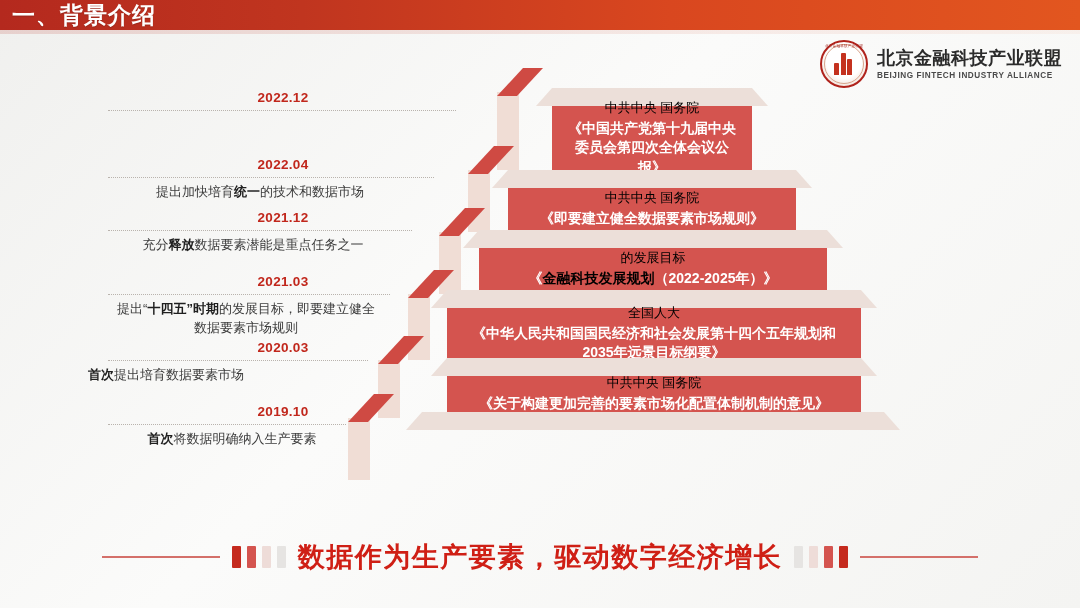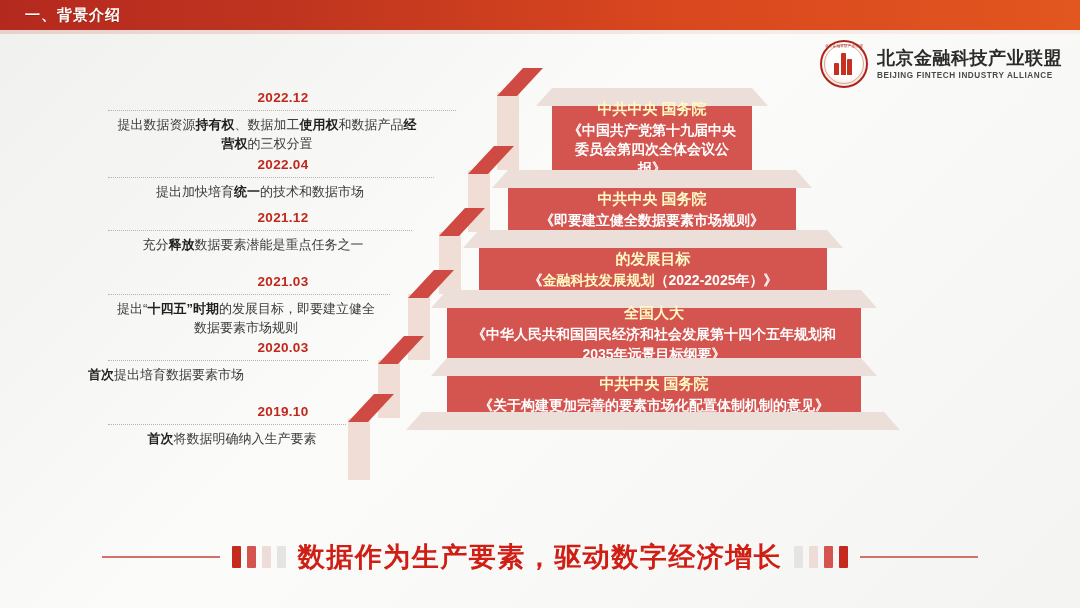--- a/index.html
+++ b/index.html
@@ -10,22 +10,22 @@
     position:relative;
   }
 
   
   .titlebar{
     position:absolute; left:0; top:0; width:1080px; height:30px;
     background:linear-gradient(90deg,#b4291e 0%,#c0351f 28%,#d9471f 62%,#e2561f 100%);
     display:flex; align-items:center;
   }
   .titlebar-text{
-    color:#ffffff; font-size:15px; font-weight:bold; letter-spacing:1px;
-    margin-left:25px; line-height:30px;
+    color:#ffffff; font-size:23px; font-weight:bold; letter-spacing:1px;
+    margin-left:12px; line-height:30px;
     text-shadow:0 1px 1px rgba(0,0,0,.18);
   }
   .title-underglow{
     position:absolute; left:0; top:30px; width:1080px; height:4px;
     background:linear-gradient(90deg,rgba(180,41,30,.16),rgba(226,86,31,.05));
   }
 
   
   .logo{ position:absolute; right:18px; top:40px; display:flex; align-items:center; gap:9px; }
   .logo-mark{ width:48px; height:48px; position:relative; }
@@ -82,23 +82,23 @@
   .step-top{
     position:absolute; left:0; top:0; width:100%; height:18px;
     background:#ecdfd9;
   }
   .step-body{
     position:absolute; left:0; top:18px; width:100%;
     background:#d4544f;
     display:flex; flex-direction:column; align-items:center; justify-content:center;
     text-align:center; color:#ffffff; padding:0 10px;
   }
-  .step-org{ font-size:15px; font-weight:bold; color:#fef9c3; line-height:1.4; }
+  .step-org{ font-size:13px; font-weight:normal; color:#000000; line-height:1.4; }
   .step-doc{ font-size:14px; font-weight:bold; color:#ffffff; line-height:1.38; margin-top:2px; }
-  .step-doc .hl{ color:#fef9c3; }
+  .step-doc .hl{ color:#000000; }
 
   
   .banner{
     position:absolute; left:0; top:534px; width:1080px; height:46px;
     display:flex; align-items:center; justify-content:center; gap:12px;
   }
   .bn-line{ width:118px; height:2.5px; background:#d4706a; }
   .bn-marks{ display:flex; align-items:center; gap:6px; }
   .bn-marks i{ display:block; width:9px; height:22px; border-radius:1px; }
   .bn-text{
@@ -128,21 +128,20 @@
   <div class="logo-text">
     <div class="logo-cn">北京金融科技产业联盟</div>
     <div class="logo-en">BEIJING  FINTECH  INDUSTRY  ALLIANCE</div>
   </div>
 </div>
 
 <div class="timeline">
     <div class="tl-item" style="top: 8px;">
       <div class="tl-date">2022.12</div>
       <div class="tl-rule" style="margin-right: 14px;"></div>
-      <div class="tl-desc" style="width: 310px;">提出数据资源<b>持有权</b>、数据加工<b>使用权</b>和数据产品<b>经营权</b>的三权分置</div>
     </div>
     <div class="tl-item" style="top: 75px;">
       <div class="tl-date">2022.04</div>
       <div class="tl-rule" style="margin-right: 36px;"></div>
       <div class="tl-desc" style="width: 296px;">提出加快培育<b>统一</b>的技术和数据市场</div>
     </div>
     <div class="tl-item" style="top: 128px;">
       <div class="tl-date">2021.12</div>
       <div class="tl-rule" style="margin-right: 58px;"></div>
       <div class="tl-desc" style="width: 282px;">充分<b>释放</b>数据要素潜能是重点任务之一</div>

